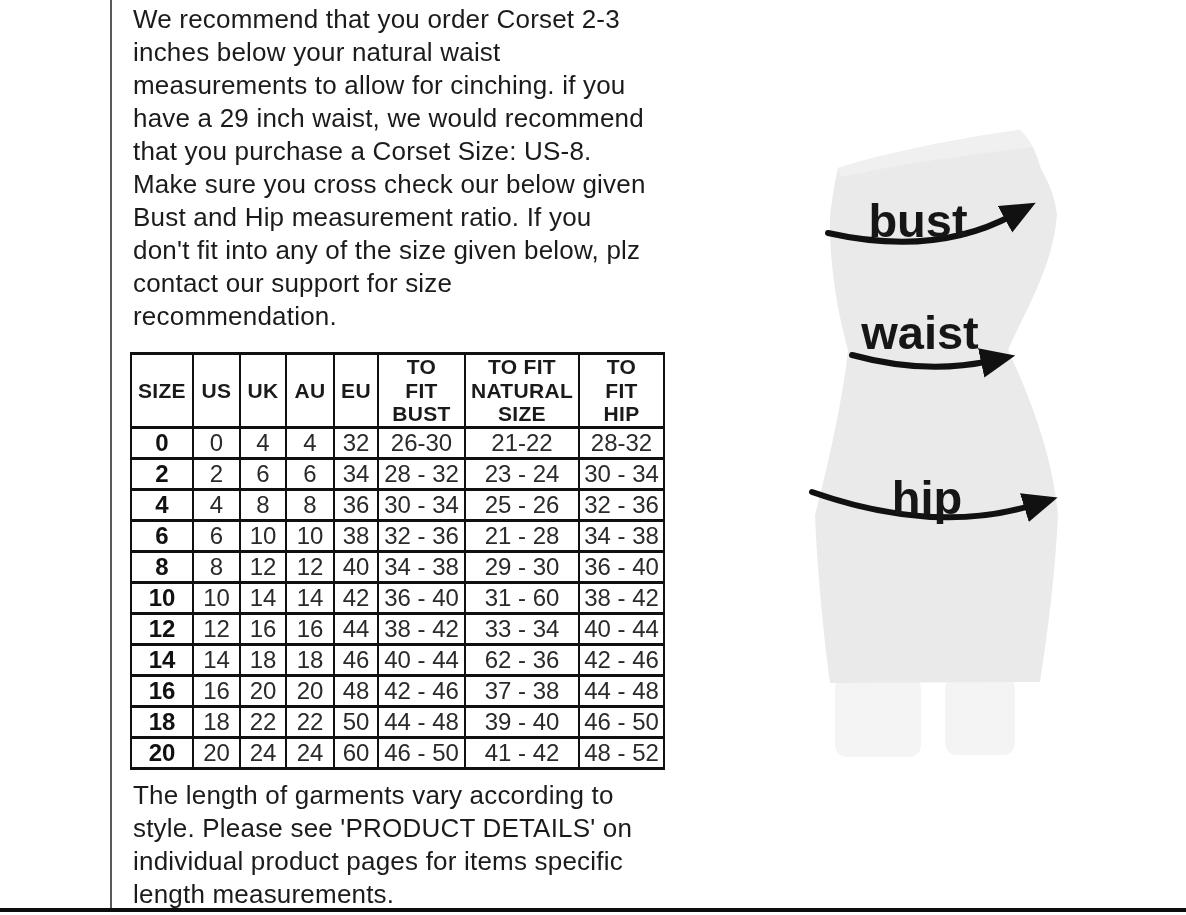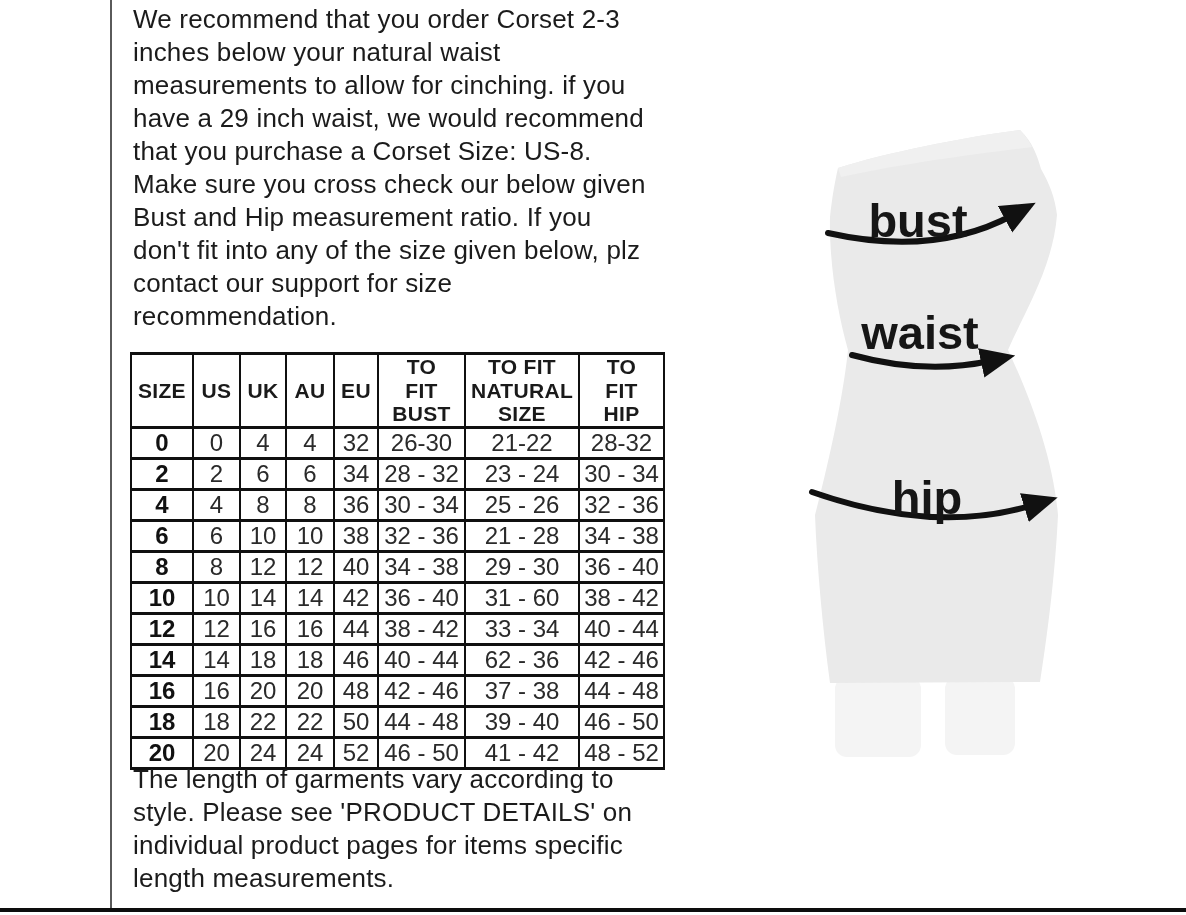--- a/index.html
+++ b/index.html
@@ -8,21 +8,21 @@
     font-family:"Liberation Sans", sans-serif;color:#1c1c1c;
   }
   .vline{position:absolute;left:110px;top:0;width:2px;height:909px;background:#5a5a5a;}
   .bottomline{position:absolute;left:0;top:908px;width:1186px;height:4px;background:#0d0d0d;}
   .para{
     position:absolute;left:133px;width:540px;
     font-size:26px;line-height:33px;letter-spacing:0.2px;
     white-space:pre-line;color:#1b1b1b;
   }
   #intro{top:3px;}
-  #footer-note{top:763px;}
+  #footer-note{top:779px;}
   table.size-chart{
     position:absolute;left:130px;top:352px;
     border-collapse:collapse;table-layout:fixed;
     background:#ffffff;color:#222222;
   }
   .size-chart th,.size-chart td{
     border-left:2px solid #101010;border-right:2px solid #101010;
     border-top:3px solid #101010;border-bottom:3px solid #101010;
     text-align:center;vertical-align:middle;padding:0 2px;overflow:hidden;
   }
@@ -182,21 +182,21 @@
           <td>50</td>
           <td>44 - 48</td>
           <td>39 - 40</td>
           <td>46 - 50</td>
         </tr>
         <tr>
           <td class="first">20</td>
           <td>20</td>
           <td>24</td>
           <td>24</td>
-          <td>52</td>
+          <td>60</td>
           <td>46 - 50</td>
           <td>41 - 42</td>
           <td>48 - 52</td>
         </tr>
       </tbody>
   </table>
 
   <div id="footer-note" class="para">The length of garments vary according to
 style. Please see 'PRODUCT DETAILS'  on
 individual product pages for items specific

